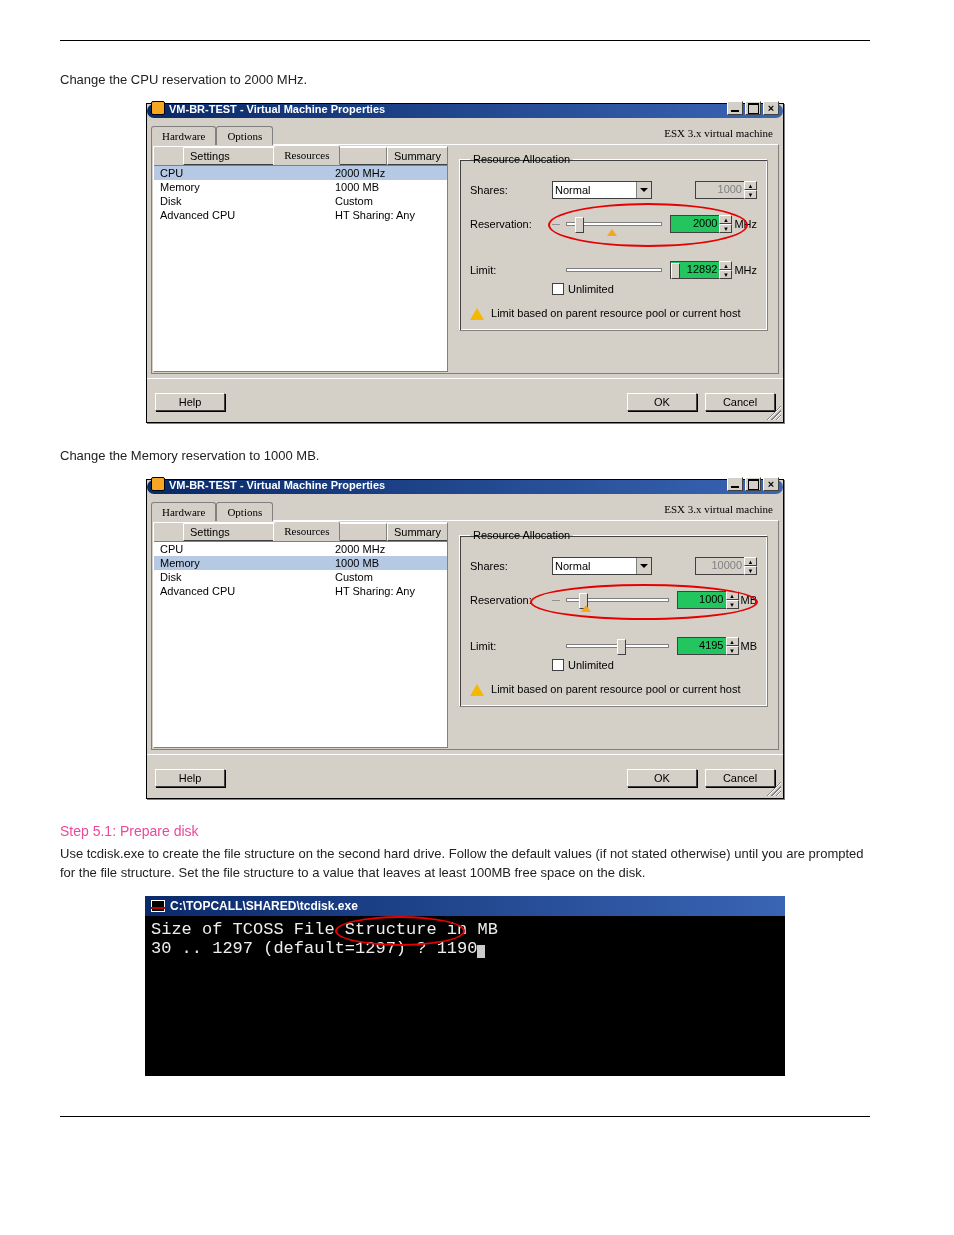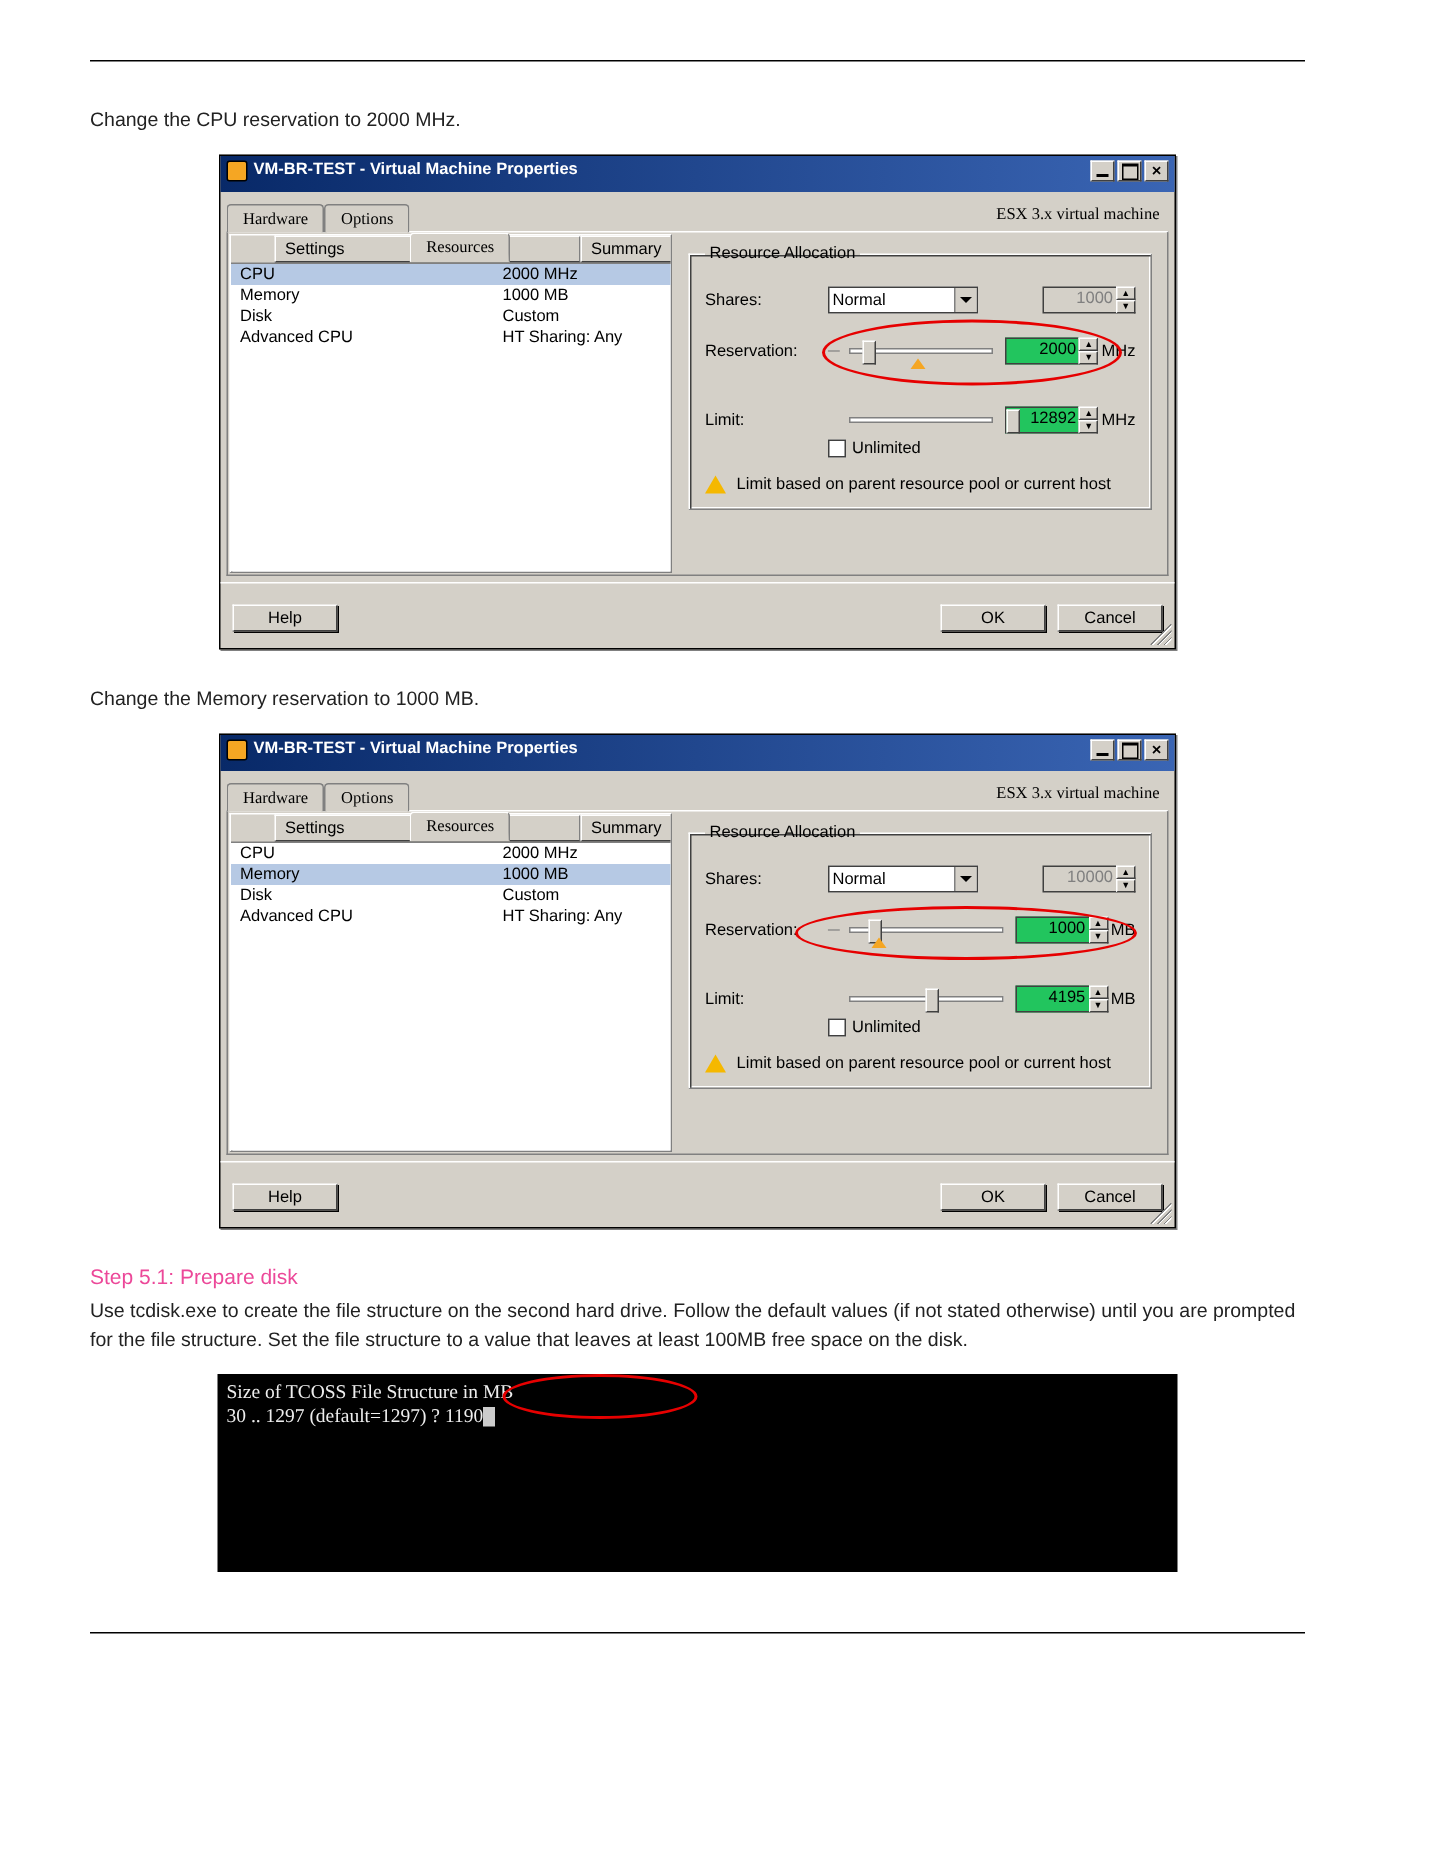--- a/index.html
+++ b/index.html
@@ -12,21 +12,21 @@
   .body-text { font-family: Arial, sans-serif; font-size: 13px; color: #222; line-height: 1.4; margin: 6px 0 14px 0; }
 
   .dialog {
     width: 638px; margin: 0 auto 24px auto;
     border: 1px solid #000; background: #d4d0c8;
     box-shadow: 1px 1px 0 #808080;
   }
   .titlebar {
     background: linear-gradient(to right, #082968, #3a65b4);
     color: #fff; padding: 3px 4px 3px 4px;
-    display: flex; align-items: flex-start; height: 24px;
+    display: flex; align-items: flex-end; height: 14px; border-radius: 10px;
   }
   .titlebar .app-icon {
     width: 14px; height: 14px; background: #f5a623;
     border: 1px solid #000; margin-right: 4px; border-radius: 2px;
   }
   .titlebar .title { font-weight: bold; flex: 1; font-size: 11px; }
   .winbtn {
     width: 16px; height: 14px; background: #d4d0c8;
     border: 1px solid #fff; border-right-color: #404040; border-bottom-color: #404040;
     margin-left: 2px; display: inline-flex; align-items: center; justify-content: center;
@@ -167,22 +167,22 @@
   }
   .console-title .cicon::before {
     content: ""; position: absolute; left: 0; top: 0; width: 12px; height: 10px;
     border: 1px solid #fff; background: #000;
   }
   .console-title .cicon::after {
     content: ""; position: absolute; left: 0; top: 7px; width: 14px; height: 2px;
     background: #b00;
   }
   .console-body {
-    background: #000; color: #eee; font-family: Liberation Serif, serif;
-    font-size: 13px; padding: 4px 6px; height: 132px; white-space: pre;
+    background: #000; color: #eee; font-family: Liberation Mono, monospace;
+    font-size: 17px; padding: 4px 6px; height: 160px; white-space: pre;
     position: relative;
   }
   .cursor { display: inline-block; width: 8px; height: 13px; background: #ccc; vertical-align: text-bottom; }
 </style>
 </head>
 <body>
 
 <div class="page">
   <hr class="pagebar">
 
@@ -403,18 +403,22 @@
       <span class="btn">OK</span>
       <span class="btn">Cancel</span>
       <span class="grip"></span>
     </div>
   </div>
 
   <div class="section-sub">Step 5.1: Prepare disk</div>
   <p class="body-text">Use tcdisk.exe to create the file structure on the second hard drive. Follow the default values (if not stated otherwise) until you are prompted for the file structure. Set the file structure to a value that leaves at least 100MB free space on the disk.</p>
 
   <div class="console-wrap">
+    <div class="console-title">
+      <span class="cicon"></span>
+      <span>C:\TOPCALL\SHARED\tcdisk.exe</span>
+    </div>
     <div class="console-body"><span>Size of TCOSS File Structure in MB</span>
 <span>30 .. 1297 (default=1297) ? 1190</span><span class="cursor"></span><span class="red-circle" style="width:130px;height:30px;left:190px;top:0px;border-width:2px"></span></div>
   </div>
 
   <hr class="pagebar-bottom">
 </div>
 
 </body></html>

